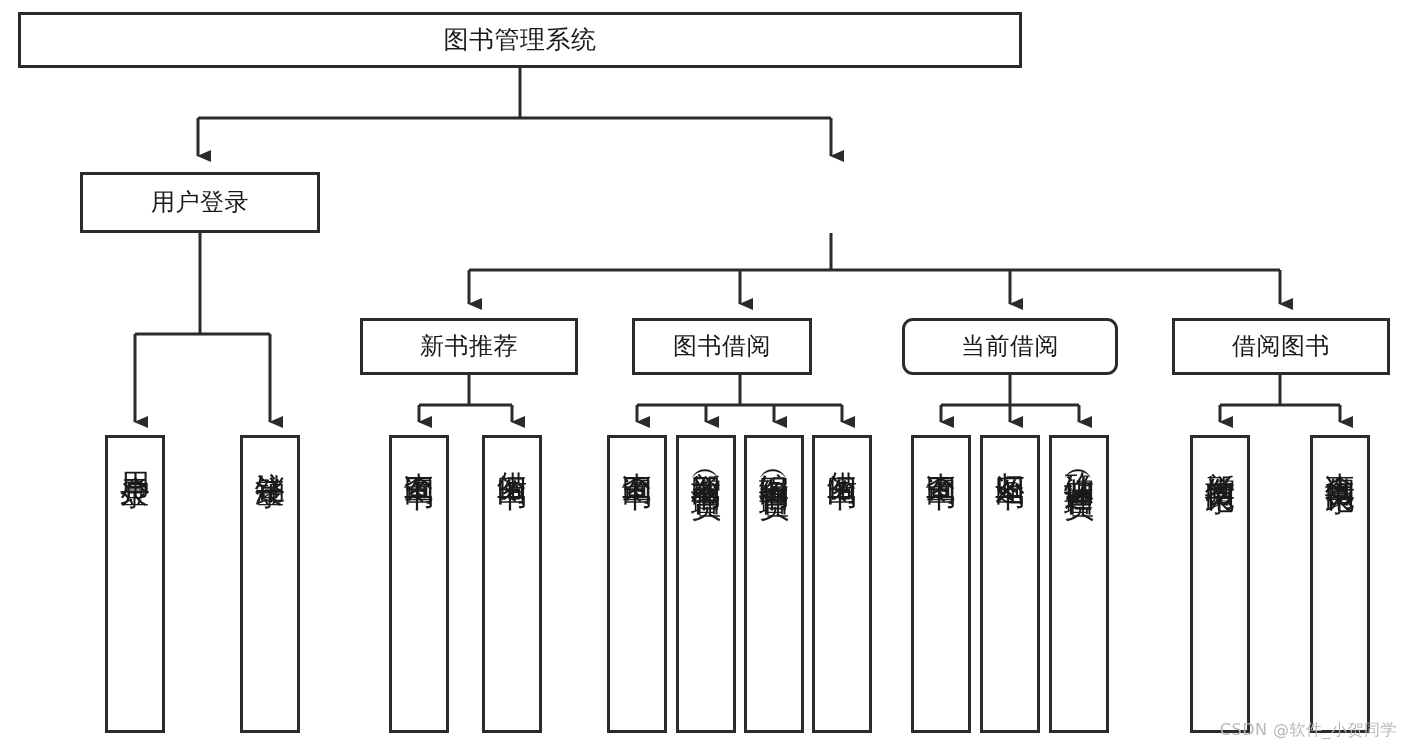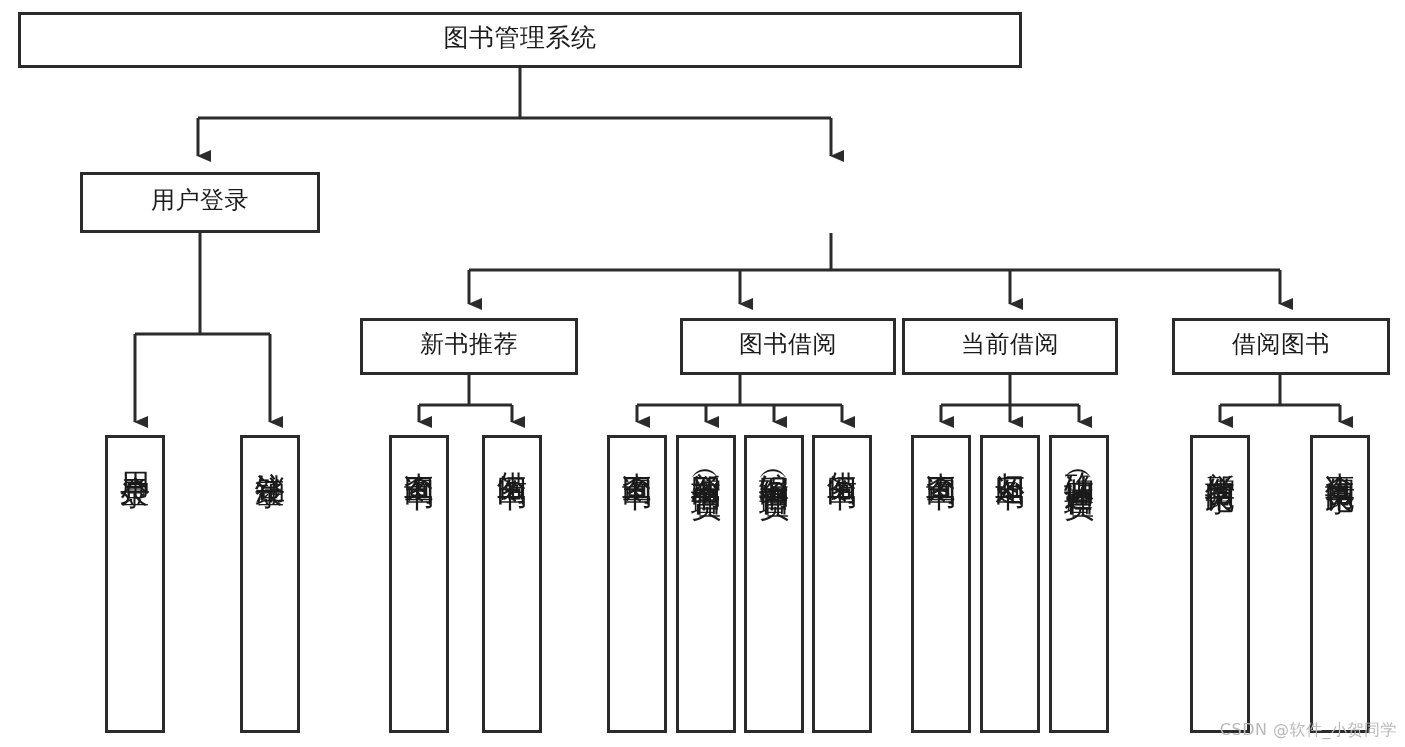--- a/index.html
+++ b/index.html
@@ -36,21 +36,20 @@
     color: #1a1a1a;
   }
   .node .label {
     display: block;
     line-height: 1.18;
     letter-spacing: 0.5px;
     white-space: nowrap;
   }
   .node.horiz .label {
     font-size: 24px;
-    font-family: Liberation Mono, monospace;
   }
   .node.root .label {
     font-size: 25px;
   }
   .node.vert {
     align-items: flex-start;
     padding-top: 10px;
   }
   .node.vert .label {
     writing-mode: vertical-rl;
@@ -133,25 +132,25 @@
 
   <div class="node horiz" style="left:80px; top:172px; width:240px; height:61px;">
     <span class="label">用户登录</span>
   </div>
 
 
   <div class="node horiz" style="left:360px; top:318px; width:218px; height:57px;">
     <span class="label">新书推荐</span>
   </div>
 
-  <div class="node horiz" style="left:632px; top:318px; width:216px; height:57px;margin-left:48px;">
+  <div class="node horiz" style="left:632px; top:318px; width:180px; height:57px;">
     <span class="label">图书借阅</span>
   </div>
 
-  <div class="node horiz" style="left:902px; top:318px; width:216px; height:57px;">
+  <div class="node horiz" style="left:902px; top:318px; width:216px; height:57px;border-radius:11px;">
     <span class="label">当前借阅</span>
   </div>
 
   <div class="node horiz" style="left:1172px; top:318px; width:218px; height:57px;">
     <span class="label">借阅图书</span>
   </div>
 
   <div class="node vert" style="left:105px; top:435px; width:60px; height:298px;">
     <span class="label">用户登录</span>
   </div>

